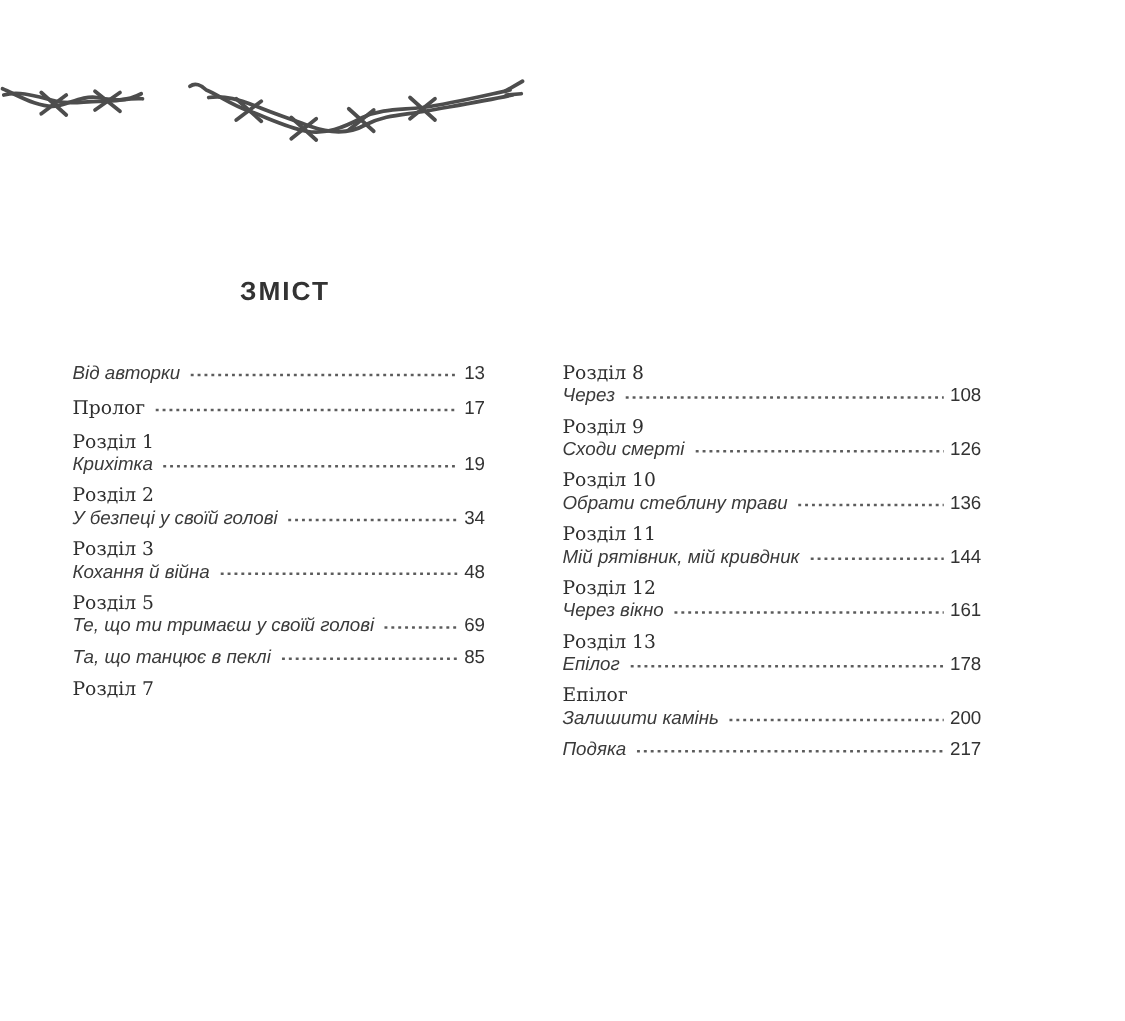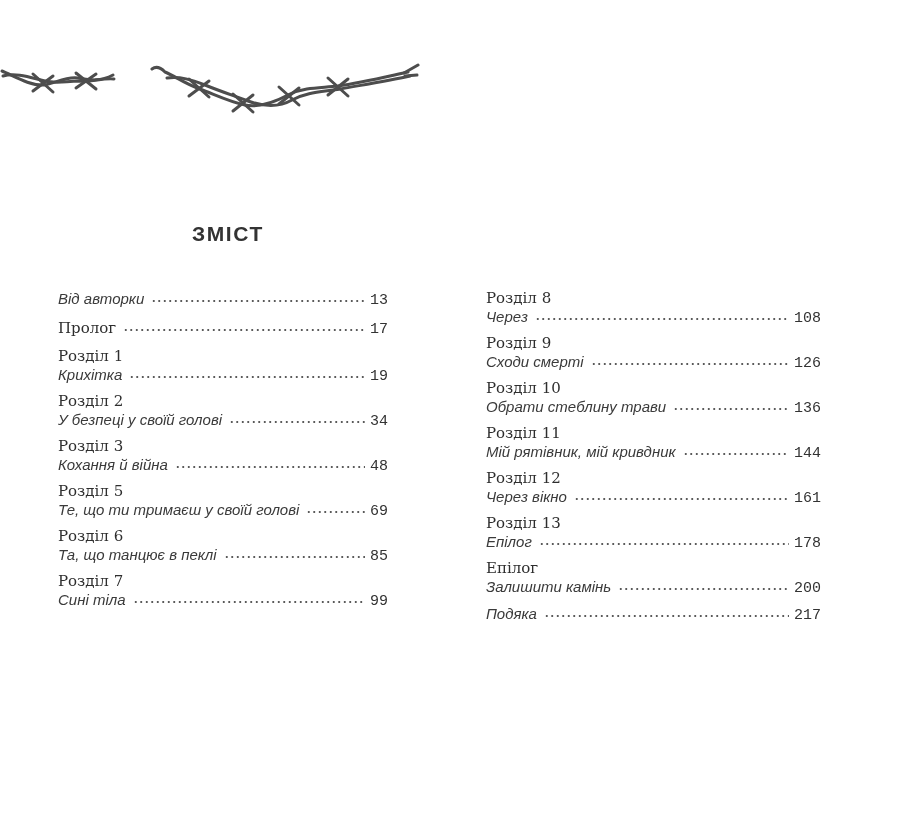--- a/index.html
+++ b/index.html
@@ -31,21 +31,21 @@
     color: #333333;
   }
 
   
   .columns {
     position: absolute;
     left: 58px; top: 290px;
     display: flex;
   }
   .col { display: block; }
-  .col-left  { width: 330px; margin-right: 98px; }
+  .col-left  { width: 330px; margin-right: 62px; }
   .col-right { width: 335px; }
 
   .entry { margin-bottom: 8px; }
   .entry.single { margin-bottom: 10px; }
 
   .row {
     display: flex;
     align-items: baseline;
     line-height: 17.5px;
     white-space: nowrap;
@@ -67,21 +67,21 @@
     flex: 1 1 auto;
     height: 2px;
     margin: 0 5px 0 7px;
     transform: translateY(-2px);
     background-image: radial-gradient(circle, #5a5a5a 1px, rgba(0,0,0,0) 1.4px);
     background-size: 5.5px 2px;
     background-repeat: repeat-x;
     background-position: 0 100%;
   }
   .page-num {
-    font-family: Liberation Mono, monospace;
+    font-family: Liberation Sans, sans-serif;
     font-size: 15px;
     color: #333333;
   }
 </style>
 </head>
 <body>
 
 <div class="page">
 
   <svg class="wire" viewBox="0 0 420 70" fill="none" stroke="#4d4d4d" stroke-width="3" stroke-linecap="round">
@@ -163,36 +163,28 @@
             <span class="lbl">Розділ 5</span>
           </div>
           <div class="row">
             <span class="ttl">Те, що ти тримаєш у своїй голові</span>
             <span class="dots"></span>
             <span class="page-num">69</span>
           </div>
         </div>
         <div class="entry">
           <div class="row">
-            <span class="lbl">Розділ 6</span>
-          </div>
-          <div class="row">
             <span class="ttl">Та, що танцює в пеклі</span>
             <span class="dots"></span>
             <span class="page-num">85</span>
           </div>
         </div>
         <div class="entry">
           <div class="row">
             <span class="lbl">Розділ 7</span>
-          </div>
-          <div class="row">
-            <span class="ttl">Сині тіла</span>
-            <span class="dots"></span>
-            <span class="page-num">99</span>
           </div>
         </div>
       </div>
     <div class="col col-right">
         <div class="entry">
           <div class="row">
             <span class="lbl">Розділ 8</span>
           </div>
           <div class="row">
             <span class="ttl">Через</span>

